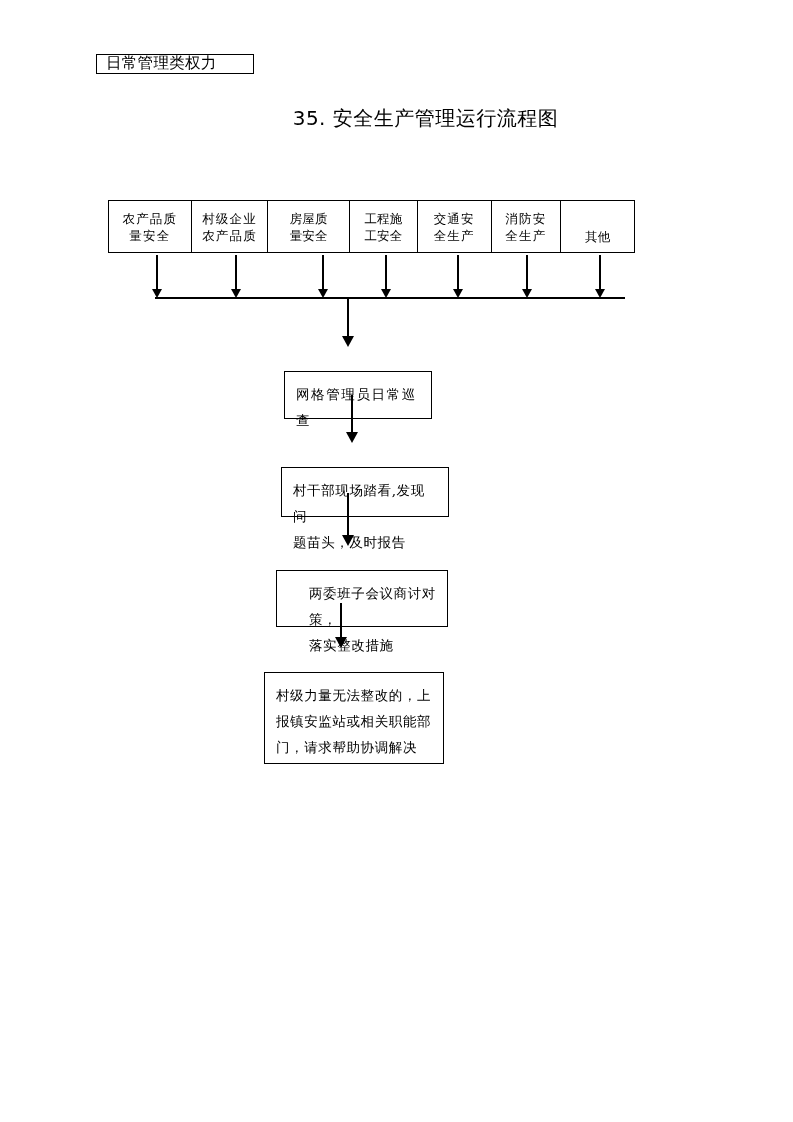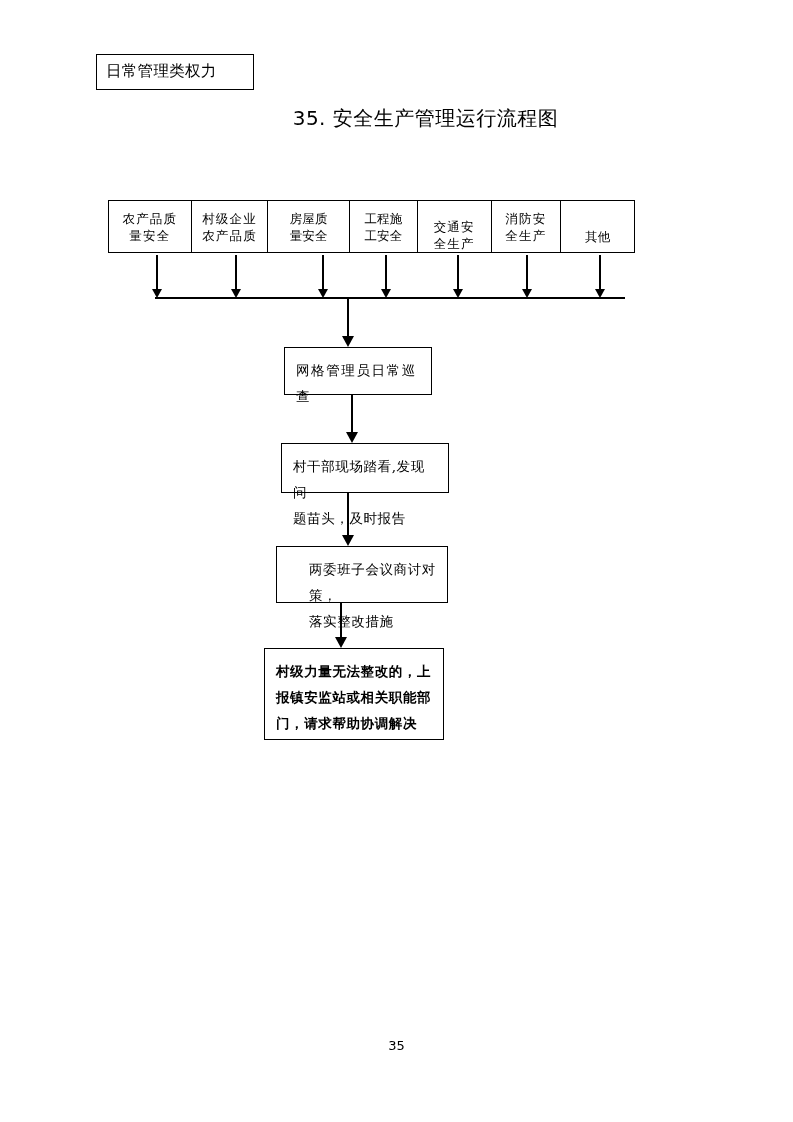--- a/index.html
+++ b/index.html
@@ -22,21 +22,21 @@
     width: 793px;
     height: 1122px;
   }
 
   
   .header-box {
     position: absolute;
     left: 96px;
     top: 54px;
     width: 158px;
-    height: 36px;
+    height: 20px;
     border: 1.6px solid #000;
     box-sizing: border-box;
     display: flex;
     align-items: center;
     justify-content: flex-start;
     padding-left: 9px;
   }
   .header-box .label {
     font-family: "DejaVu Sans", "Liberation Sans", sans-serif;
     font-size: 15.5px;
@@ -113,20 +113,21 @@
     height: 2.2px;
     background: #000;
   }
 
   
   .proc-box {
     position: absolute;
     box-sizing: border-box;
     border: 1.6px solid #000;
     padding: 9px 11px 6px 11px;
+    margin-top: 24px;
   }
   .proc-box .ptext {
     font-family: "DejaVu Serif", "Liberation Serif", serif;
     font-size: 13.5px;
     line-height: 26px;
     letter-spacing: 0.6px;
     white-space: pre-line;
   }
   .proc-box.spaced .ptext { letter-spacing: 1.6px; }
 
@@ -176,21 +177,21 @@
 农产品质</span>
       </div>
       <div class="cat-cell narrow" style="width: 82px;">
         <span class="ctext">房屋质
 量安全</span>
       </div>
       <div class="cat-cell narrow" style="width: 68px;">
         <span class="ctext">工程施
 工安全</span>
       </div>
-      <div class="cat-cell " style="width: 74px; align-items: flex-end;">
+      <div class="cat-cell " style="width: 74px;">
         <span class="ctext">交通安
 全生产</span>
       </div>
       <div class="cat-cell " style="width: 70px;">
         <span class="ctext">消防安
 全生产</span>
       </div>
       <div class="cat-cell plain" style="width: 73px;">
         <span class="ctext">其他</span>
       </div>
@@ -214,31 +215,30 @@
     </div>
   <div class="collector"></div>
 
   <div id="proc-layer">
       <div class="proc-box spaced" style="left: 284px; top: 347px; width: 148px; height: 48px;"><span class="ptext">网格管理员日常巡
 查</span></div>
       <div class="proc-box" style="left: 281px; top: 443px; width: 168px; height: 50px;"><span class="ptext">村干部现场踏看,发现问
 题苗头，及时报告</span></div>
       <div class="proc-box" style="left: 276px; top: 546px; width: 172px; height: 57px; padding-left: 32px;"><span class="ptext">两委班子会议商讨对策，
 落实整改措施</span></div>
-      <div class="proc-box" style="left: 264px; top: 648px; width: 180px; height: 92px; font-weight: bold;"><span class="ptext">村级力量无法整改的，上
+      <div class="proc-box" style="left: 264px; top: 648px; width: 180px; height: 92px;"><span class="ptext">村级力量无法整改的，上
 报镇安监站或相关职能部
 门，请求帮助协调解决</span></div>
     </div>
 
   <div id="conn-layer">
       <div class="conn-line" style="left: 347px; top: 299px; height: 39px;"></div>
       <div class="conn-head" style="left: 342px; top: 336px;"></div>
       <div class="conn-line" style="left: 351px; top: 395px; height: 39px;"></div>
       <div class="conn-head" style="left: 346px; top: 432px;"></div>
       <div class="conn-line" style="left: 347px; top: 493px; height: 44px;"></div>
       <div class="conn-head" style="left: 342px; top: 535px;"></div>
       <div class="conn-line" style="left: 340px; top: 603px; height: 36px;"></div>
       <div class="conn-head" style="left: 335px; top: 637px;"></div>
     </div>
 
-  <div class="page-number">35</div>
 
 </div>
 
 </body></html>

